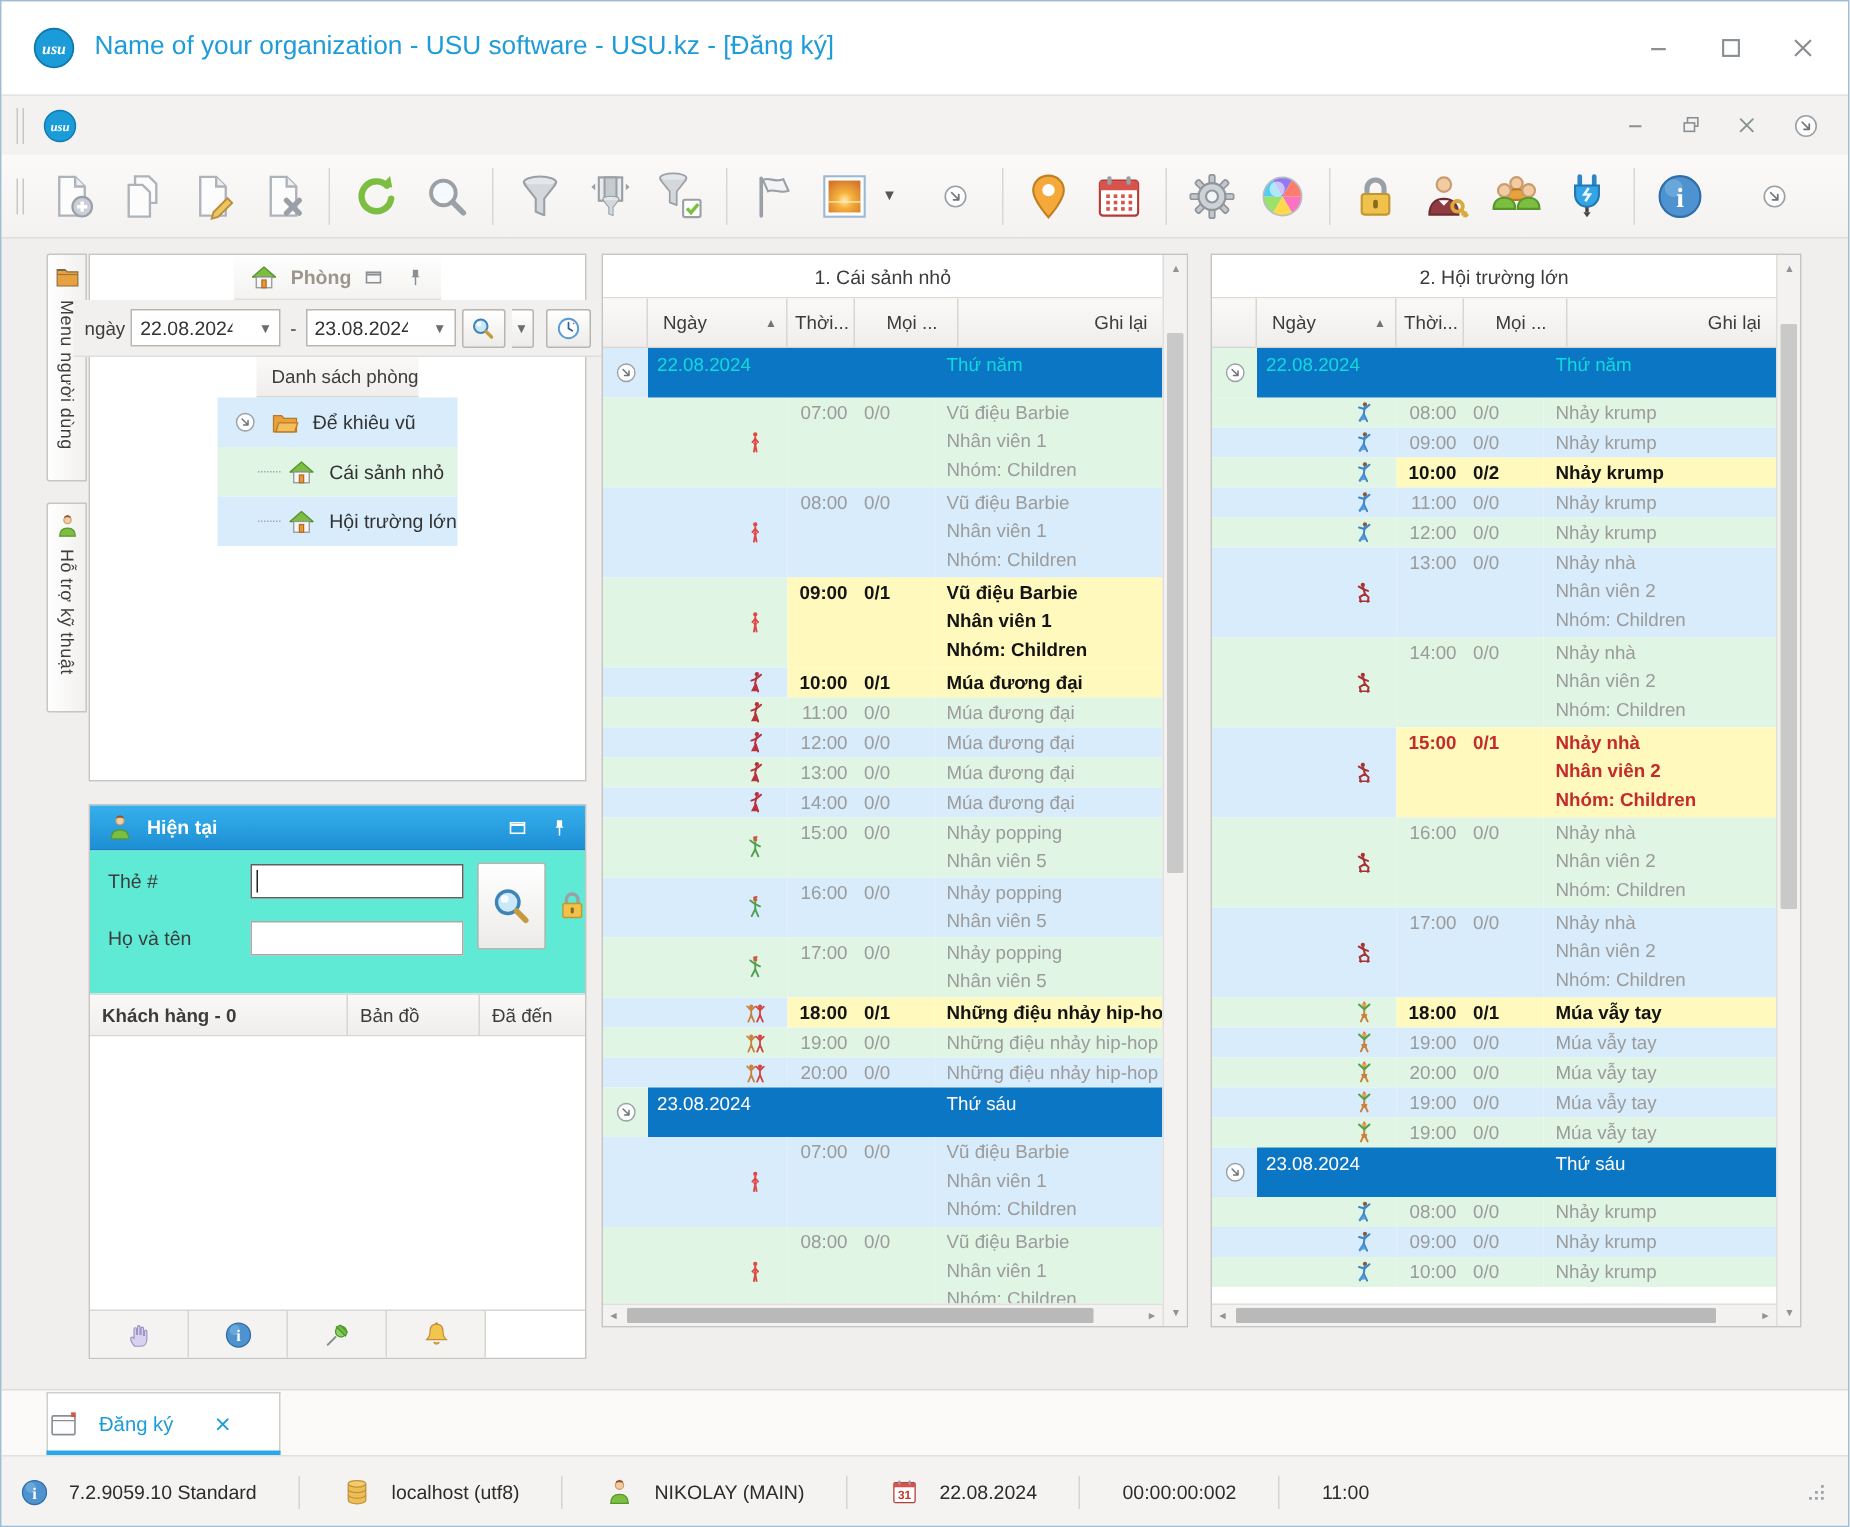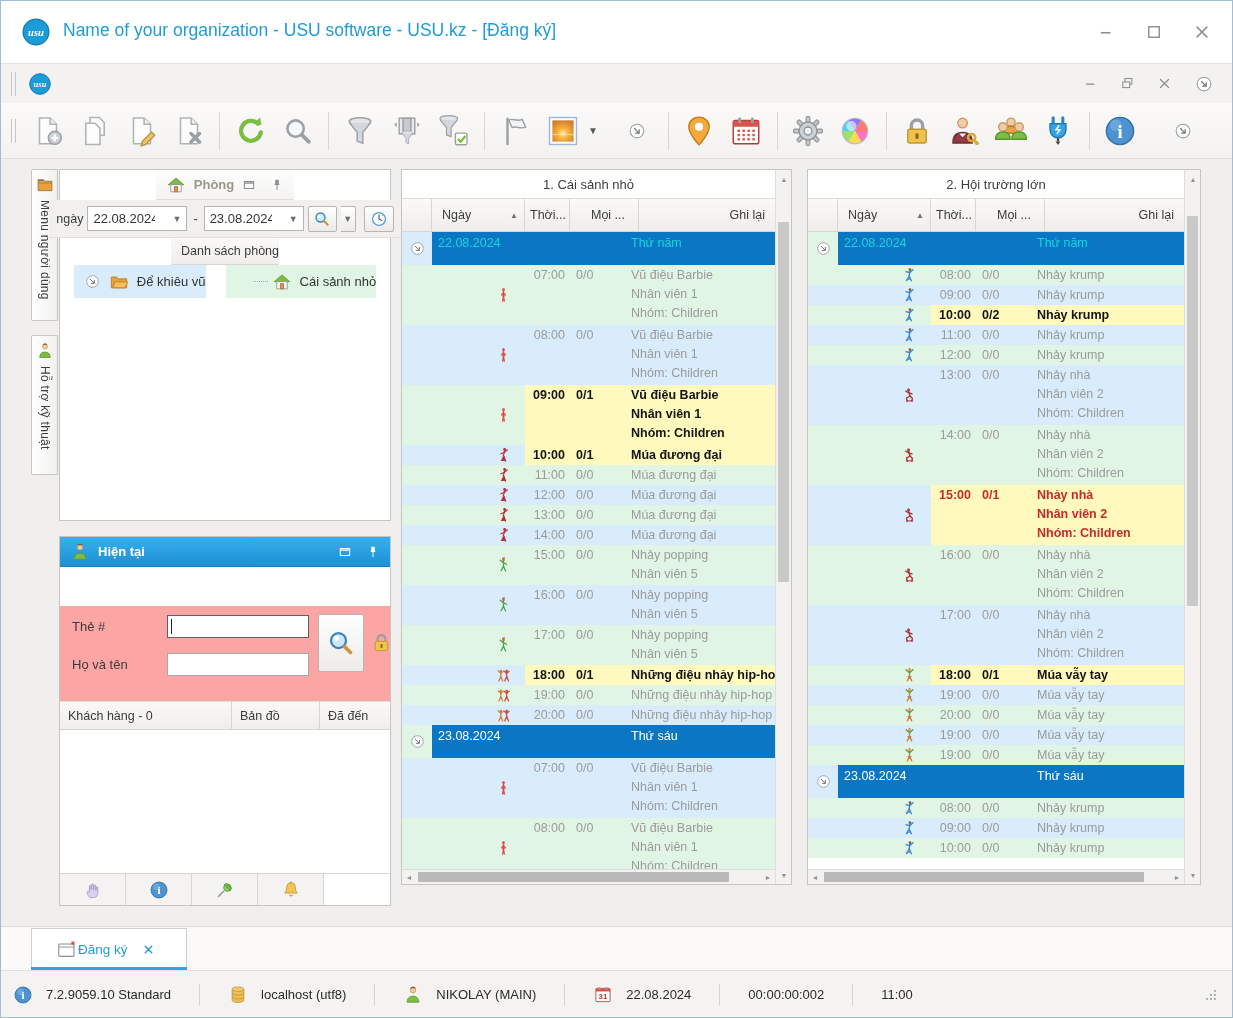--- a/index.html
+++ b/index.html
@@ -65,29 +65,29 @@
   .dash { padding:0 2px; }
   .btn24 { height:26px; border:1px solid #B8B5B1; background:linear-gradient(#FFFFFF,#ECEBE9);
            display:flex; align-items:center; justify-content:center; border-radius:2px; }
   .btn24 .ic { width:18px; height:18px; }
   .sbtn { width:29px; }
   .sbtn-c { width:15px; border-left:none; font-size:9px; color:#6A6E72; border-radius:0 2px 2px 0; }
   .clockbtn { width:30px; margin-left:4px; }
 
   .listhead { height:27px; background:linear-gradient(#FAF9F8,#F0EEEC); border-bottom:1px solid #D8D6D3;
               display:flex; align-items:center; padding-left:10px; font-size:12.5px; color:#3C3C3C; }
-  .tree { display:flex; flex-direction:row;gap:20px; }
+  .tree { display:flex; flex-direction:column; }
   .trow { height:33px; display:flex; align-items:center; font-size:13px; color:#333; }
   .trow .ic.exp { width:17px; height:17px; margin:0 8px 0 10px; color:#6E7478; }
   .trow .ic.node { width:20px; height:20px; margin-right:8px; }
   .trow .dots { width:15px; height:1px; border-top:1px dotted #A9A9A9; margin:0 4px 0 27px; }
   .tfill { flex:1; background:#FFF; }
 
   
-  .cp-form { position:relative; height:96px; background:#fca5a5; border-bottom:1px solid #E0DEDB;margin-top:39px; }
+  .cp-form { position:relative; height:96px; background:#5eead4; border-bottom:1px solid #E0DEDB; }
   .cp-form label { position:absolute; left:12px; font-size:13px; color:#3C3C3C; }
   .inp { position:absolute; left:107px; width:142px; height:23px; background:#FFF; border:1px solid #ABA8A4; }
   .inp.focus { border-color:#5F5F5F; }
   .inp .caretline { position:absolute; left:3px; top:3px; width:1px; height:15px; background:#222; }
   .bigsearch { position:absolute; left:258px; top:8px; width:46px; height:58px; }
   .bigsearch .ic { width:30px; height:30px; }
   .locksmall { position:absolute; left:310px; top:25px; width:23px; height:23px; }
   .cp-cols { height:28px; display:flex; background:linear-gradient(#FAF9F8,#F0EEEC); border-bottom:1px solid #D8D6D3;
              font-size:12.5px; color:#3C3C3C; }
   .cp-cols div { display:flex; align-items:center; padding-left:8px; border-right:1px solid #D8D6D3; }
@@ -138,21 +138,21 @@
   .sp-hscroll { height:15px; border-top:1px solid #E0DEDB; background:#F3F2F0; position:relative; }
   .hthumb { position:absolute; top:2px; height:10px; background:#B9B9B9; border-radius:1px; }
   .harrow { position:absolute; top:0; width:14px; height:15px; display:flex; align-items:center;
             justify-content:center; font-size:7px; color:#8E9398; }
 
   
   .footerbar { position:absolute; left:0; top:925px; width:100%; height:44px; background:#FBFAF9;
                border-top:1px solid #DDDBD8; }
   .ftab { position:absolute; left:30px; top:1px; width:156px; height:42px; background:#FFF;
           border:1px solid #D0CECB; border-bottom:none; display:flex; align-items:center;
-          padding:0 24px; }
+          gap:12px; padding:0 0; }
   .ftab .ic.w { width:22px; height:22px; }
   .ftab .flabel { font-size:13.5px; color:var(--accent); }
   .ftab .ic.x { width:13px; height:13px; color:var(--accent); margin-left:14px; }
   .ftab .blueline { position:absolute; left:-1px; right:-1px; bottom:0; height:3px; background:#29A7E8; }
 
   .statusbar { position:absolute; left:0; top:969px; width:100%; height:48px; background:#F4F3F1;
                border-top:1px solid #E2E0DD; display:flex; align-items:center; padding:0 12px;
                font-size:13px; color:#2B2B2B; }
   .sb-item { display:flex; align-items:center; gap:13px; white-space:nowrap; }
   .sb-item .ic { width:20px; height:20px; }
@@ -580,20 +580,31 @@
           <span class="dots"></span>
           <span class="ic node" style="width: 20px; height: 20px;">
             <svg viewBox="0 0 24 24" xmlns="http://www.w3.org/2000/svg">
               <path d="M2.8 11.6L12 3.6l9.2 8z" fill="#7CBE41" stroke="#55922C" stroke-linejoin="round"></path>
               <rect x="5.8" y="11.6" width="12.4" height="8.6" fill="#F7F7F7" stroke="#8F959B"></rect>
               <rect x="10.3" y="14" width="3.4" height="6.2" fill="#E8963C" stroke="#B26E24"></rect>
             </svg>
           </span>
           <span>Cái sảnh nhỏ</span>
         </div>
+        <div class="trow" style="background: rgb(216, 236, 251);">
+          <span class="dots"></span>
+          <span class="ic node" style="width: 20px; height: 20px;">
+            <svg viewBox="0 0 24 24" xmlns="http://www.w3.org/2000/svg">
+              <path d="M2.8 11.6L12 3.6l9.2 8z" fill="#7CBE41" stroke="#55922C" stroke-linejoin="round"></path>
+              <rect x="5.8" y="11.6" width="12.4" height="8.6" fill="#F7F7F7" stroke="#8F959B"></rect>
+              <rect x="10.3" y="14" width="3.4" height="6.2" fill="#E8963C" stroke="#B26E24"></rect>
+            </svg>
+          </span>
+          <span>Hội trường lớn</span>
+        </div>
       </div>
     <div class="tfill"></div>
   </div>
 
   <div class="dockpanel current" style="left:58px;top:535px;width:332px;height:370px;">
     <div class="dp-head">
       <span class="ic h">
           <svg viewBox="0 0 24 24" xmlns="http://www.w3.org/2000/svg">
             <circle cx="12" cy="6.2" r="3.3" fill="#F2CBA2" stroke="#C99B6C"></circle>
             <path d="M8.9 4.8c.5-1.4 5.7-1.4 6.2 0l-.5-2-2.6-1-2.6 1z" fill="#8B5A2B"></path>
@@ -634,21 +645,21 @@
       </div>
       <span class="ic locksmall">
           <svg viewBox="0 0 24 24" xmlns="http://www.w3.org/2000/svg">
             <path d="M8 11V8.2a4 4 0 0 1 8 0V11" fill="none" stroke="#9AA0A6" stroke-width="2.4"></path>
             <rect x="5.5" y="10.8" width="13" height="9.7" rx="1.4" fill="#F0C24B" stroke="#C09732"></rect>
             <rect x="10.9" y="13.5" width="2.2" height="4.2" rx="1" fill="#8A6A1E"></rect>
           </svg>
         </span>
     </div>
     <div class="cp-cols">
-      <div style="width:172px;">Khách hàng - 0</div>
+      <div style="width:172px;font-weight:bold;">Khách hàng - 0</div>
       <div style="width:88px;">Bản đồ</div>
       <div style="flex:1;border-right:none;">Đã đến</div>
     </div>
     <div class="cp-body"></div>
     <div class="cp-btns" id="cp-btns">
         <div class="cpbtn">
           <span class="ic " style="width: 20px; height: 20px;">
             <svg viewBox="0 0 24 24" xmlns="http://www.w3.org/2000/svg">
               <path d="M8.2 21c-1.8-1.8-3.2-4-3.2-6.2 0-1 .8-1.5 1.5-1l1.1.9V7.3c0-1.5 2-1.5 2 0v4.2h.8V5.6c0-1.5 2-1.5 2 0v5.9h.8V6.8c0-1.5 2-1.5 2 0v5.5h.8V9c0-1.4 1.9-1.4 1.9 0v6c0 3.4-1.7 6-4.6 6z" fill="#D9D2EE" stroke="#9C92C4" stroke-width="0.9"></path>
             </svg>

